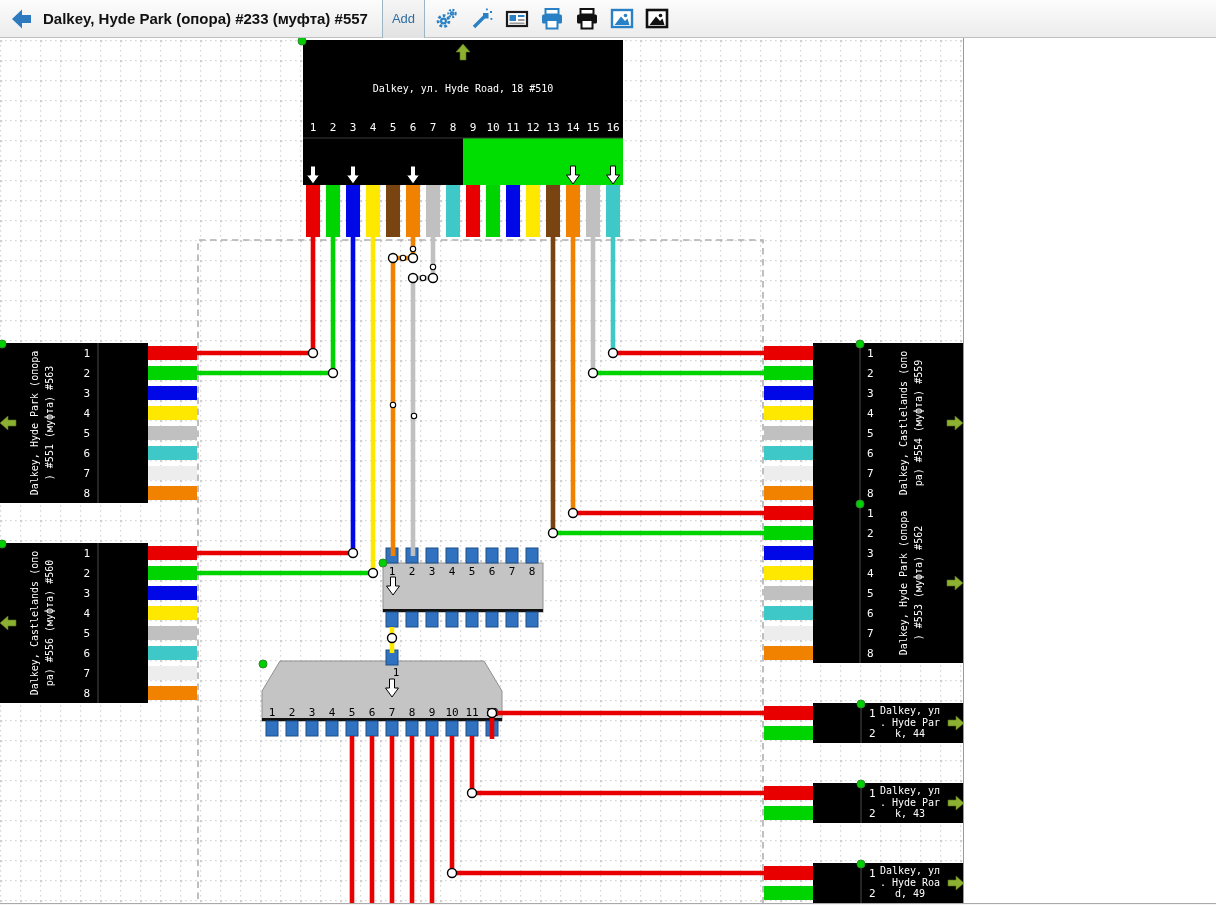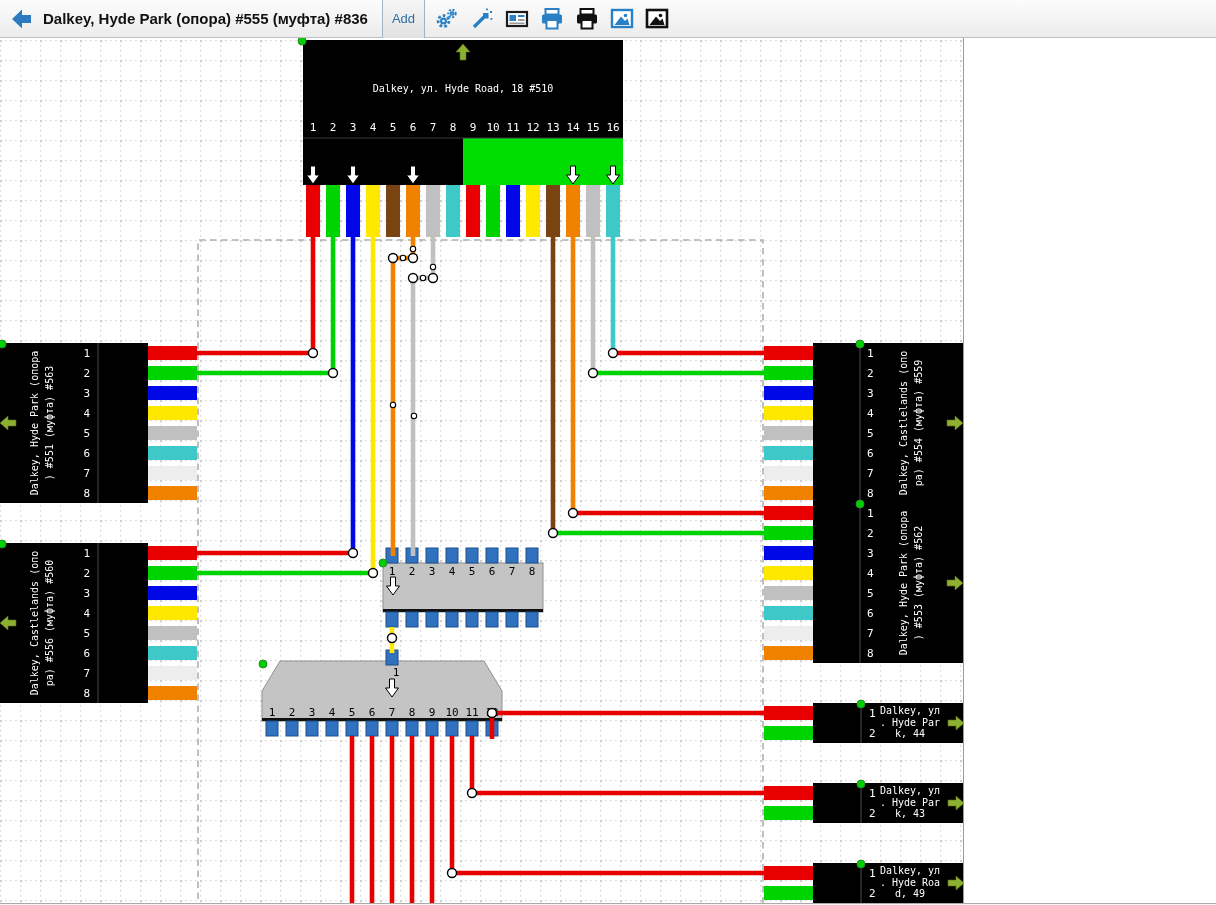--- a/index.html
+++ b/index.html
@@ -21,21 +21,21 @@
 </style>
 </head>
 <body>
 
 <div class="toolbar">
   <span class="tb-icon">
     <svg width="24" height="26" viewBox="0 0 24 26">
       <path d="M3,13 L13,3.5 L13,9 L22,9 L22,17 L13,17 L13,22.5 Z" fill="#2e7abf"></path>
     </svg>
   </span>
-  <span class="title">Dalkey, Hyde Park (опора) #555 (муфта) #836</span>
+  <span class="title">Dalkey, Hyde Park (опора) #233 (муфта) #557</span>
   <button class="add-btn">Add</button>
   <span class="tb-icon">
     <svg width="26" height="26" viewBox="0 0 26 26">
       <g stroke="#2980c4" fill="none">
         <circle cx="9.5" cy="15" r="5.4" stroke-width="2.8" stroke-dasharray="2.7 2.1"></circle>
         <circle cx="9.5" cy="15" r="2.4" stroke-width="2.2"></circle>
         <circle cx="18" cy="7.5" r="3.6" stroke-width="2.2" stroke-dasharray="1.9 1.5"></circle>
         <circle cx="18" cy="7.5" r="1.3" stroke-width="1.8"></circle>
       </g>
     </svg>

